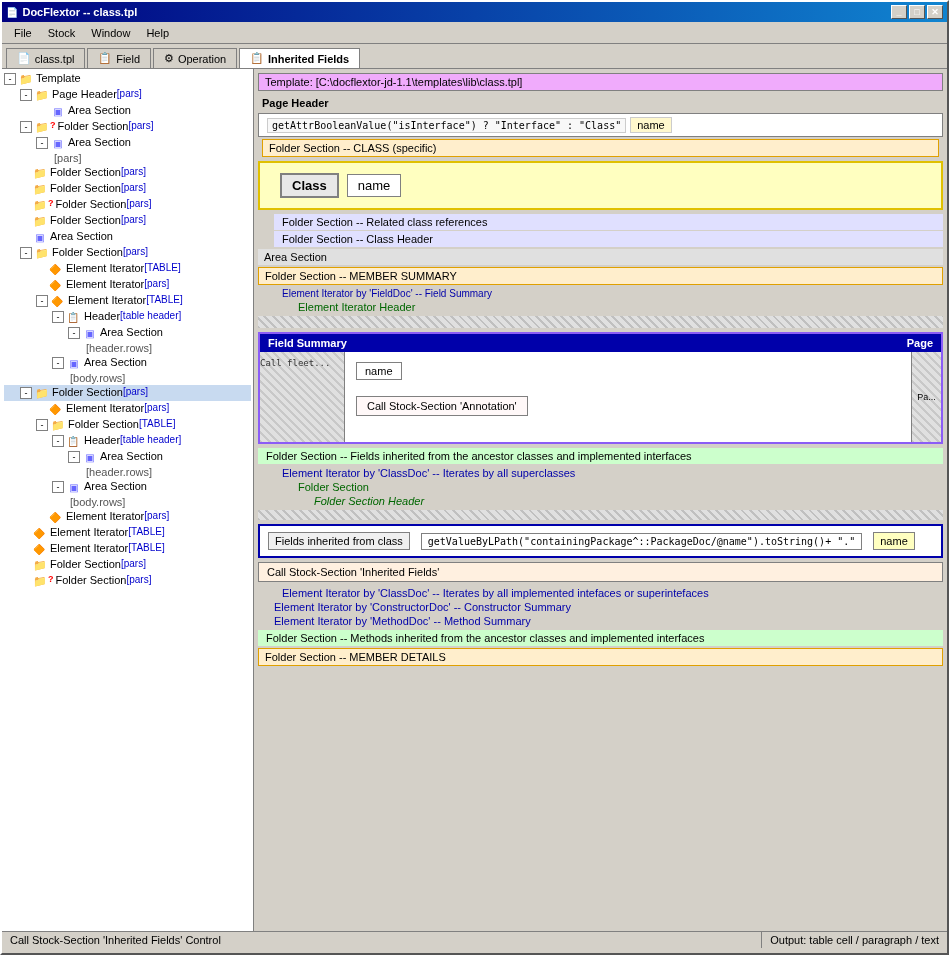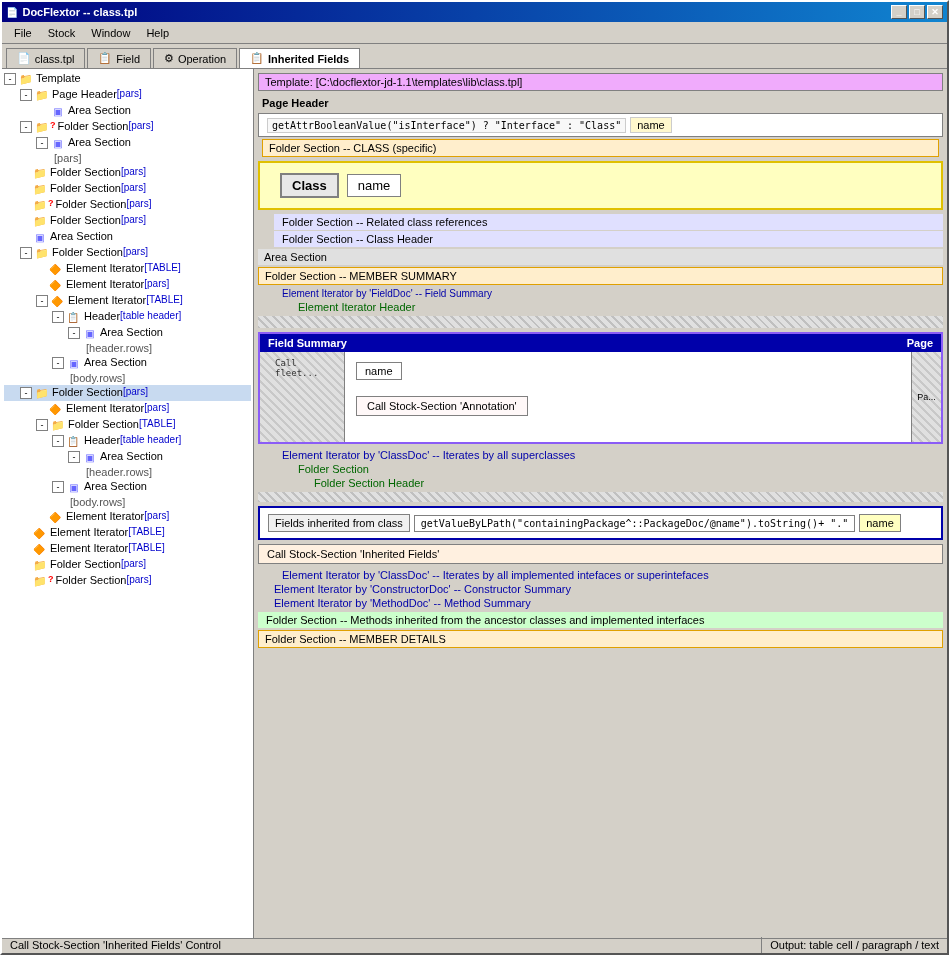--- a/index.html
+++ b/index.html
@@ -34,21 +34,21 @@
     .tree-pars { color: #0000cc; font-size: 10px; }
     
     
     .right-panel { flex: 1; overflow-y: auto; background: #d4d0c8; padding: 4px; }
     .template-path { background: #f0abfc; border: 1px solid #808080; padding: 2px 6px; margin-bottom: 4px; font-size: 11px; }
     
     .field-summary-box { border: 2px solid #8b5cf6; background: #fff; margin: 4px 0; }
     .field-summary-header { background: #0000aa; color: white; padding: 3px 8px; font-weight: bold; font-size: 11px; display: flex; justify-content: space-between; align-items: center; }
     
     
-    .statusbar { height: 15px; background: #d4d0c8; border-top: 1px solid #808080; display: flex; align-items: flex-end; flex-shrink: 0; }
+    .statusbar { height: 22px; background: #d4d0c8; border-top: 1px solid #808080; display: flex; align-items: flex-start; flex-shrink: 0; }
     .status-left { flex: 1; padding: 2px 8px; border-right: 1px solid #808080; font-size: 11px; }
     .status-right { padding: 2px 8px; font-size: 11px; }
   </style>
 </head>
 <body>
 
 <div class="window">
 
   <div class="titlebar">
     <span class="titlebar-icon">📄</span>
@@ -385,43 +385,44 @@
 
       <div class="field-summary-box">
         <div class="field-summary-header">
           <span>Field Summary</span>
           <span>Page</span>
         </div>
         <div style="display:flex; min-height:90px;">
           <div style="flex:1; padding:6px; position:relative;">
 
             <div style="position:absolute; top:0; left:0; width:85px; bottom:0; background:repeating-linear-gradient(45deg,#c8c8c8,#c8c8c8 2px,#e0e0e0 2px,#e0e0e0 6px); border-right:1px solid #808080;">
-              <div style="position:absolute; top:6px; left:15px; font-size:9px; color:#333; font-family:monospace;">Call fleet...</div>
+              <div style="position:absolute; top:6px; left:0; font-size:9px; color:#333; font-family:monospace;">Call fleet...</div>
             </div>
 
             <div style="margin-left:90px;">
               <div style="border:1px solid #808080; background:#fff; padding:2px 8px; display:inline-block; margin:4px 0; font-size:11px;">name</div>
               <div style="height:8px;"></div>
               <div style="border:1px solid #808080; background:#fff8f8; padding:3px 10px; display:inline-block; margin:4px 0; font-size:11px;">Call Stock-Section 'Annotation'</div>
             </div>
           </div>
           <div style="width:30px; background:repeating-linear-gradient(45deg,#c8c8c8,#c8c8c8 2px,#e0e0e0 2px,#e0e0e0 6px); border-left:1px solid #808080; display:flex; align-items:center; justify-content:center; font-size:9px;">Pa...</div>
         </div>
       </div>
 
+      <div style="background:#ccffcc; padding:2px 8px; margin:2px 0; font-size:11px;">Folder Section -- Fields inherited from the ancestor classes and implemented interfaces</div>
 
       <div style="padding:1px 8px 1px 24px; font-size:11px; color:#0000aa;">Element Iterator by 'ClassDoc' -- Iterates by all superclasses</div>
 
       <div style="padding:1px 8px 1px 40px; font-size:11px; color:#006600;">Folder Section</div>
 
-      <div style="padding:1px 8px 1px 56px; font-size:11px; color:#006600;">Folder Section Header</div>
+      <div style="padding:1px 8px 1px 56px; font-size:11px; color:#006600;font-style:italic;">Folder Section Header</div>
 
       <div style="height:10px; background:repeating-linear-gradient(45deg,#c0c0c0,#c0c0c0 2px,#e0e0e0 2px,#e0e0e0 6px); margin:2px 0;"></div>
 
-      <div style="border:2px solid #0000aa; background:#fff; padding:6px 8px; margin:4px 0; display:flex; align-items:center; gap:4px; flex-wrap:wrap; font-size:11px;">
+      <div style="border:2px solid #0000aa; background:#fff; padding:6px 8px; margin:4px 0; display:flex; align-items:center; gap:11px; flex-wrap:wrap; font-size:11px;">
         <span style="border:1px solid #808080; padding:2px 6px; background:#f0f0f0; font-size:11px;">Fields inherited from class</span>
         <span style="border:1px solid #808080; padding:2px 6px; background:#fff; font-size:10px; font-family:monospace;">getValueByLPath("containingPackage^::PackageDoc/@name").toString()+ "."</span>
         <span style="border:1px solid #808080; padding:2px 6px; background:#ffffc0; font-size:11px;">name</span>
       </div>
 
       <div style="border:1px solid #808080; background:#fff0e0; padding:3px 8px; margin:4px 0; font-size:11px;">Call Stock-Section 'Inherited Fields'</div>
 
       <div style="padding:1px 8px 1px 24px; font-size:11px; color:#0000aa;">Element Iterator by 'ClassDoc' -- Iterates by all implemented intefaces or superintefaces</div>
 
       <div style="padding:1px 8px 1px 16px; font-size:11px; color:#0000aa;">Element Iterator by 'ConstructorDoc' -- Constructor Summary</div>

